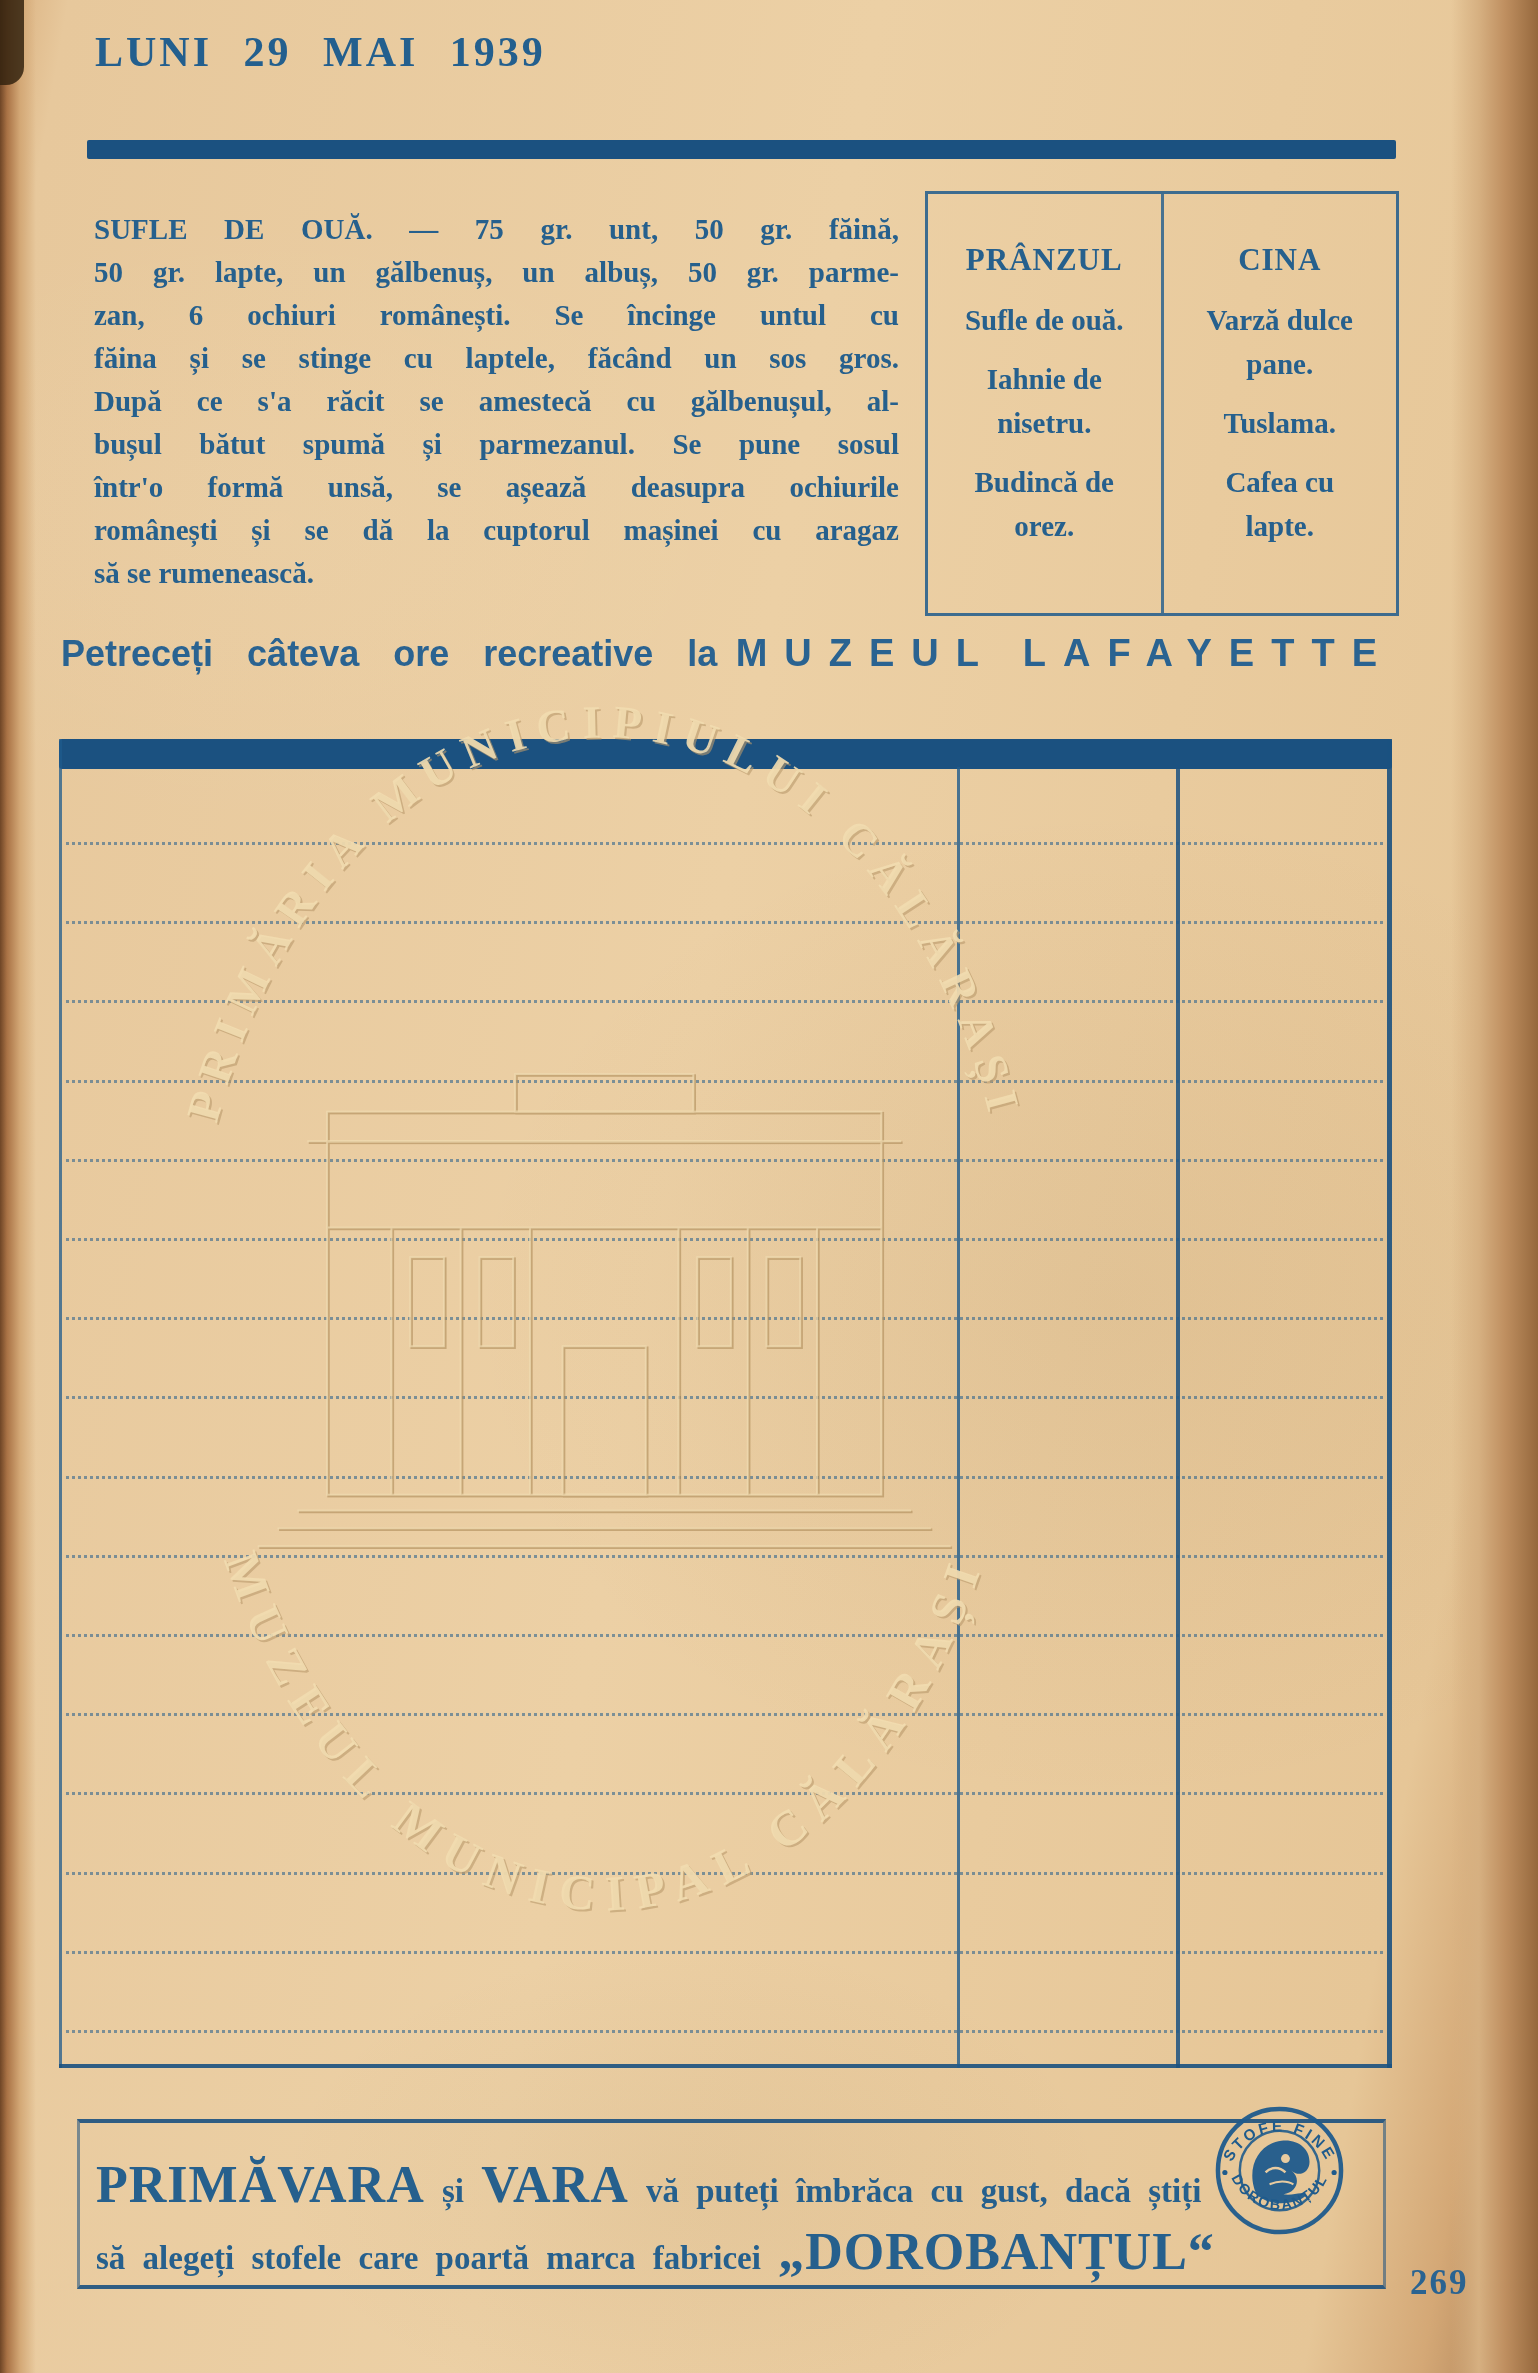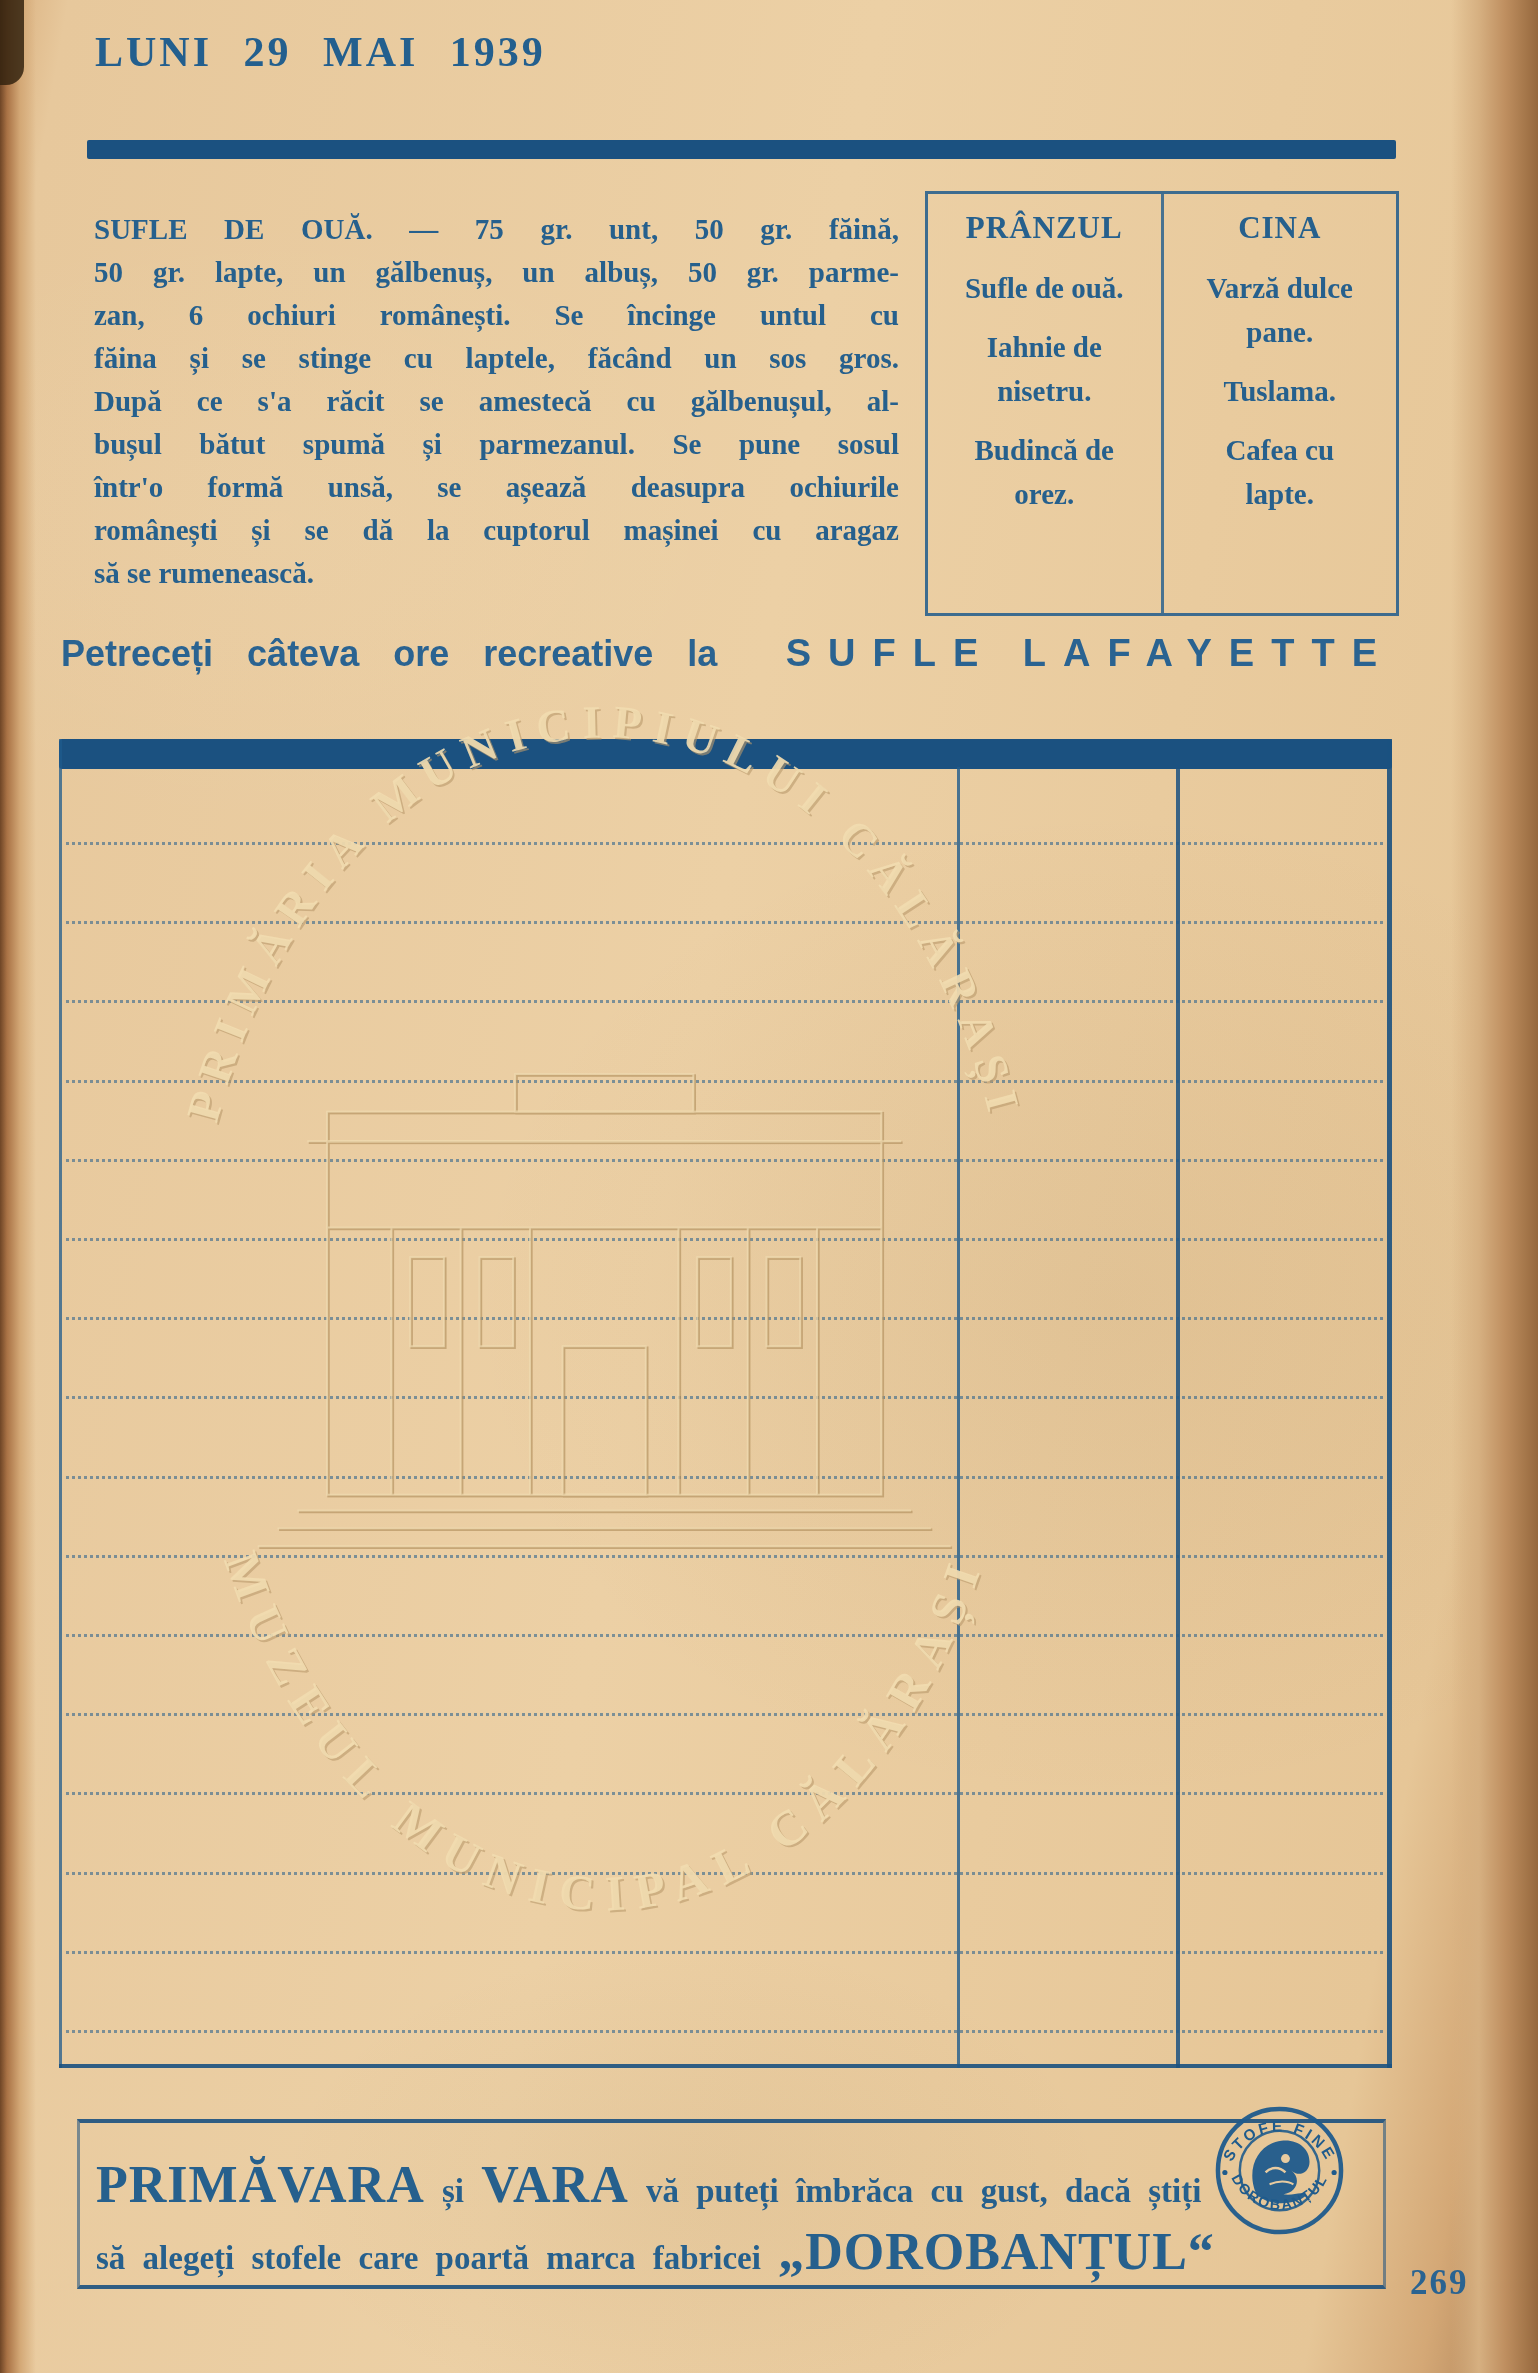--- a/index.html
+++ b/index.html
@@ -31,21 +31,21 @@
     letter-spacing:3px;word-spacing:18px;color:#235f8e;}
   .title-rule{position:absolute;left:87px;top:140px;width:1309px;height:19px;background:var(--ink-dark);border-radius:2px;}
 
   .recipe{position:absolute;left:94px;top:208px;width:805px;font-size:29px;font-weight:700;
     line-height:43px;color:#26608d;}
   .recipe .r-line{text-align:justify;text-align-last:justify;}
   .recipe .r-line.last{text-align-last:left;}
 
   .menu-box{position:absolute;left:925px;top:191px;width:474px;height:425px;
     border:3px solid rgba(31,91,140,.85);display:flex;box-sizing:border-box;}
-  .menu-col{flex:1;padding-top:16px;text-align:center;font-weight:700;color:#26608d;}
+  .menu-col{flex:1;padding-top:48px;text-align:center;font-weight:700;color:#26608d;}
   .menu-col + .menu-col{border-left:3px solid rgba(31,91,140,.8);}
   .menu-title{font-size:31px;letter-spacing:1px;margin-bottom:20px;}
   .menu-item{font-size:29px;line-height:44px;margin-bottom:15px;padding:0 26px;}
 
   .promo{position:absolute;left:61px;top:632px;width:1333px;display:flex;
     justify-content:space-between;align-items:baseline;
     font-family:"Liberation Sans","DejaVu Sans",sans-serif;font-weight:700;color:#2a6391;}
   .promo-prefix{font-size:36px;word-spacing:24px;}
   .promo-brand{font-size:38px;letter-spacing:17px;}
 
@@ -106,21 +106,21 @@
     <div class="menu-col">
       <div class="menu-title">CINA</div>
       <div class="menu-item">Varză dulce pane.</div>
       <div class="menu-item">Tuslama.</div>
       <div class="menu-item">Cafea cu lapte.</div>
     </div>
   </div>
 
   <div class="promo">
     <span class="promo-prefix">Petreceți câteva ore recreative la</span>
-    <span class="promo-brand">SUFLE LAFAYETTE</span>
+    <span class="promo-brand">MUZEUL LAFAYETTE</span>
   </div>
 
   <div class="notes">
     <div class="notes-topbar"></div>
     <div class="notes-left"></div>
     <div class="notes-right"></div>
     <div class="notes-bottom"></div>
     <div class="notes-div1"></div>
     <div class="notes-div2"></div>
     <div>

